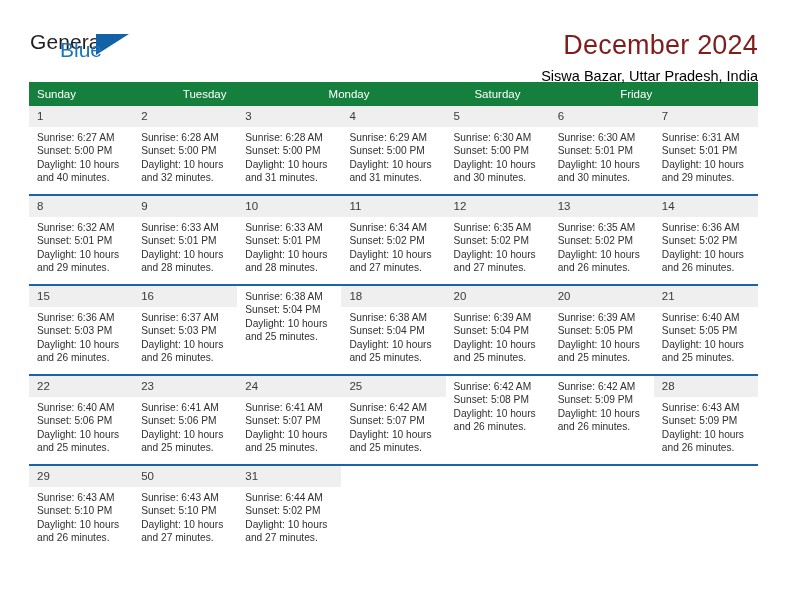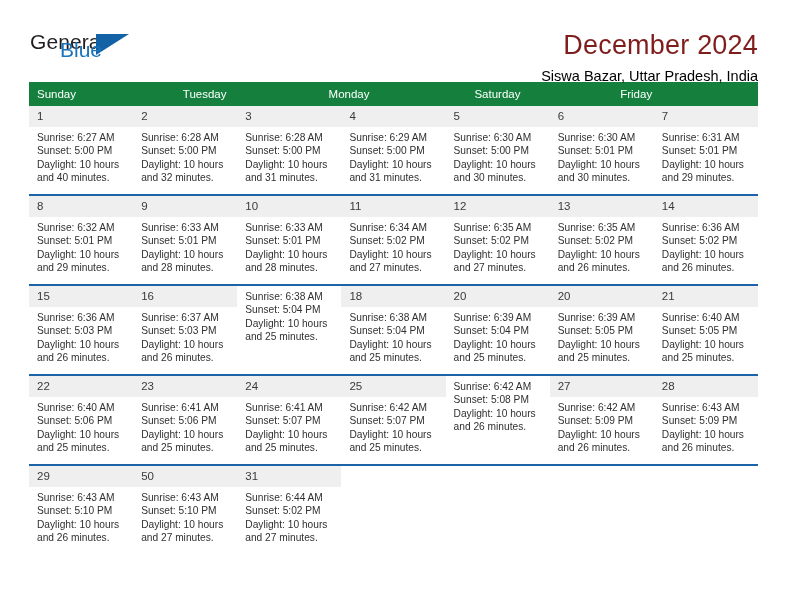--- a/index.html
+++ b/index.html
@@ -388,21 +388,20 @@
           </div>
           <div class="cell">
             <div class="cell-body">
               <div>Sunrise: 6:42 AM</div>
               <div>Sunset: 5:08 PM</div>
               <div>Daylight: 10 hours</div>
               <div>and 26 minutes.</div>
             </div>
           </div>
           <div class="cell">
-            <div class="daynum">27</div>
             <div class="cell-body">
               <div>Sunrise: 6:42 AM</div>
               <div>Sunset: 5:09 PM</div>
               <div>Daylight: 10 hours</div>
               <div>and 26 minutes.</div>
             </div>
           </div>
           <div class="cell">
             <div class="daynum">28</div>
             <div class="cell-body">

